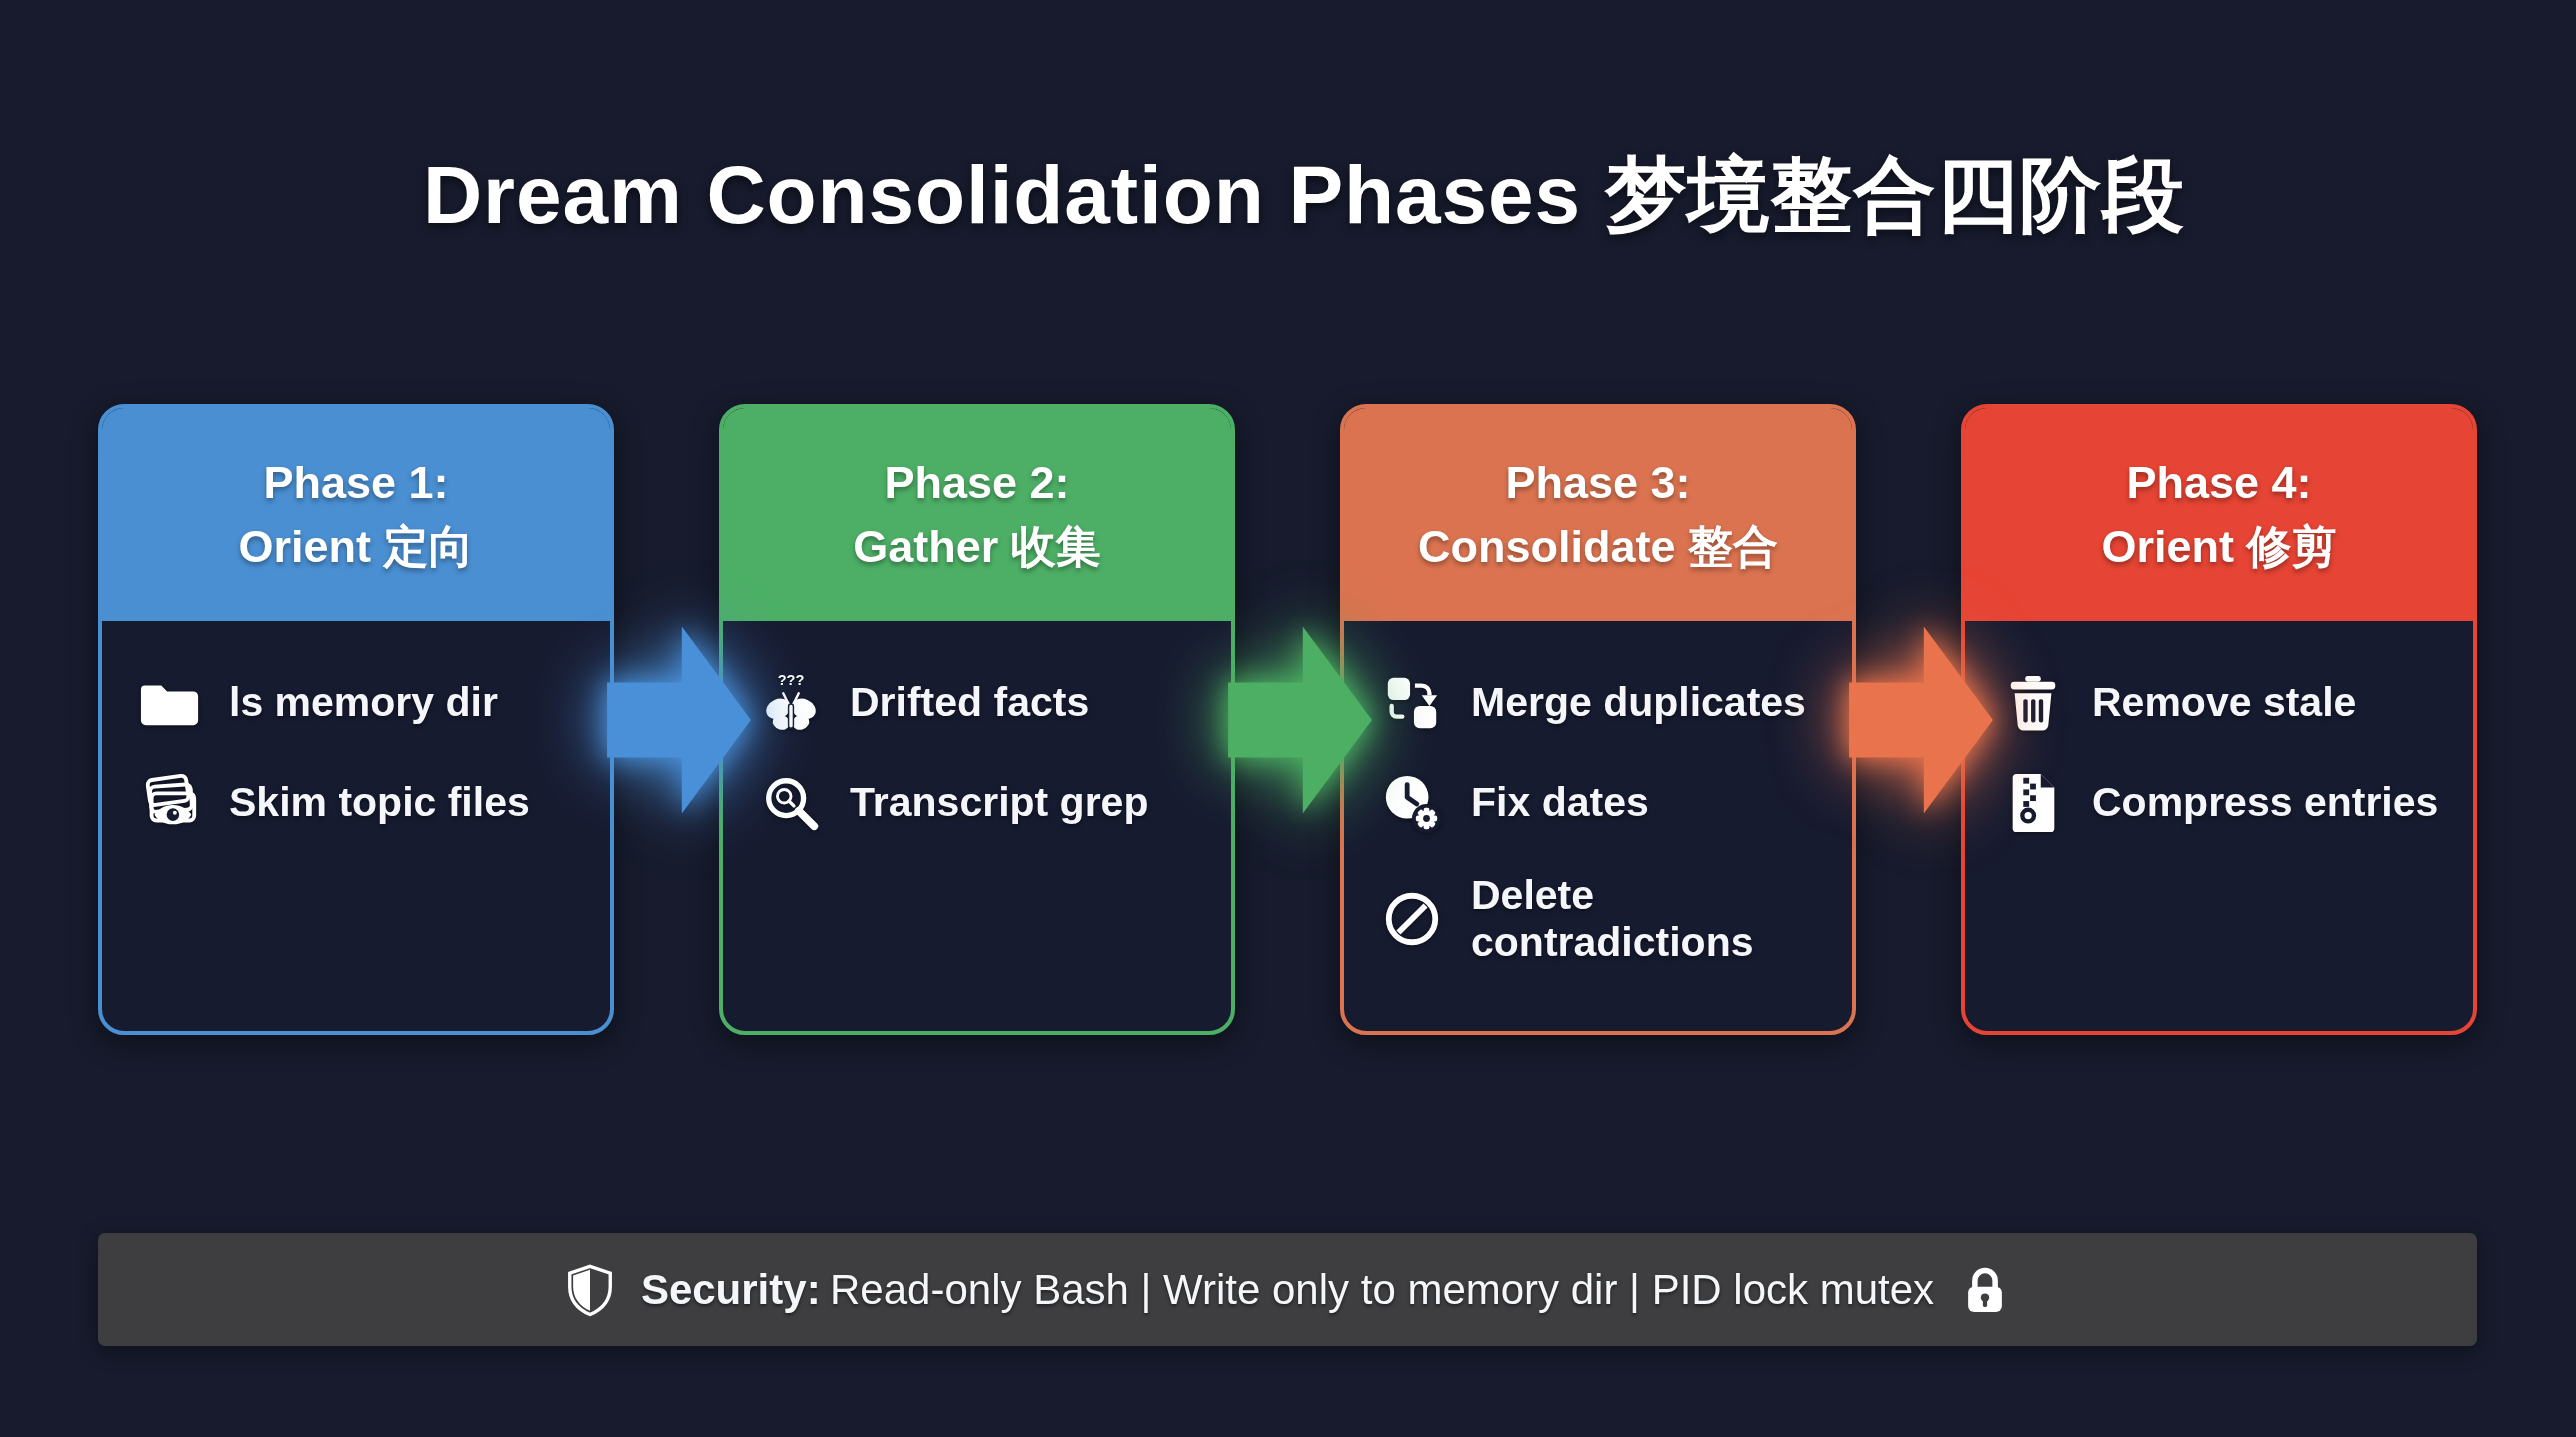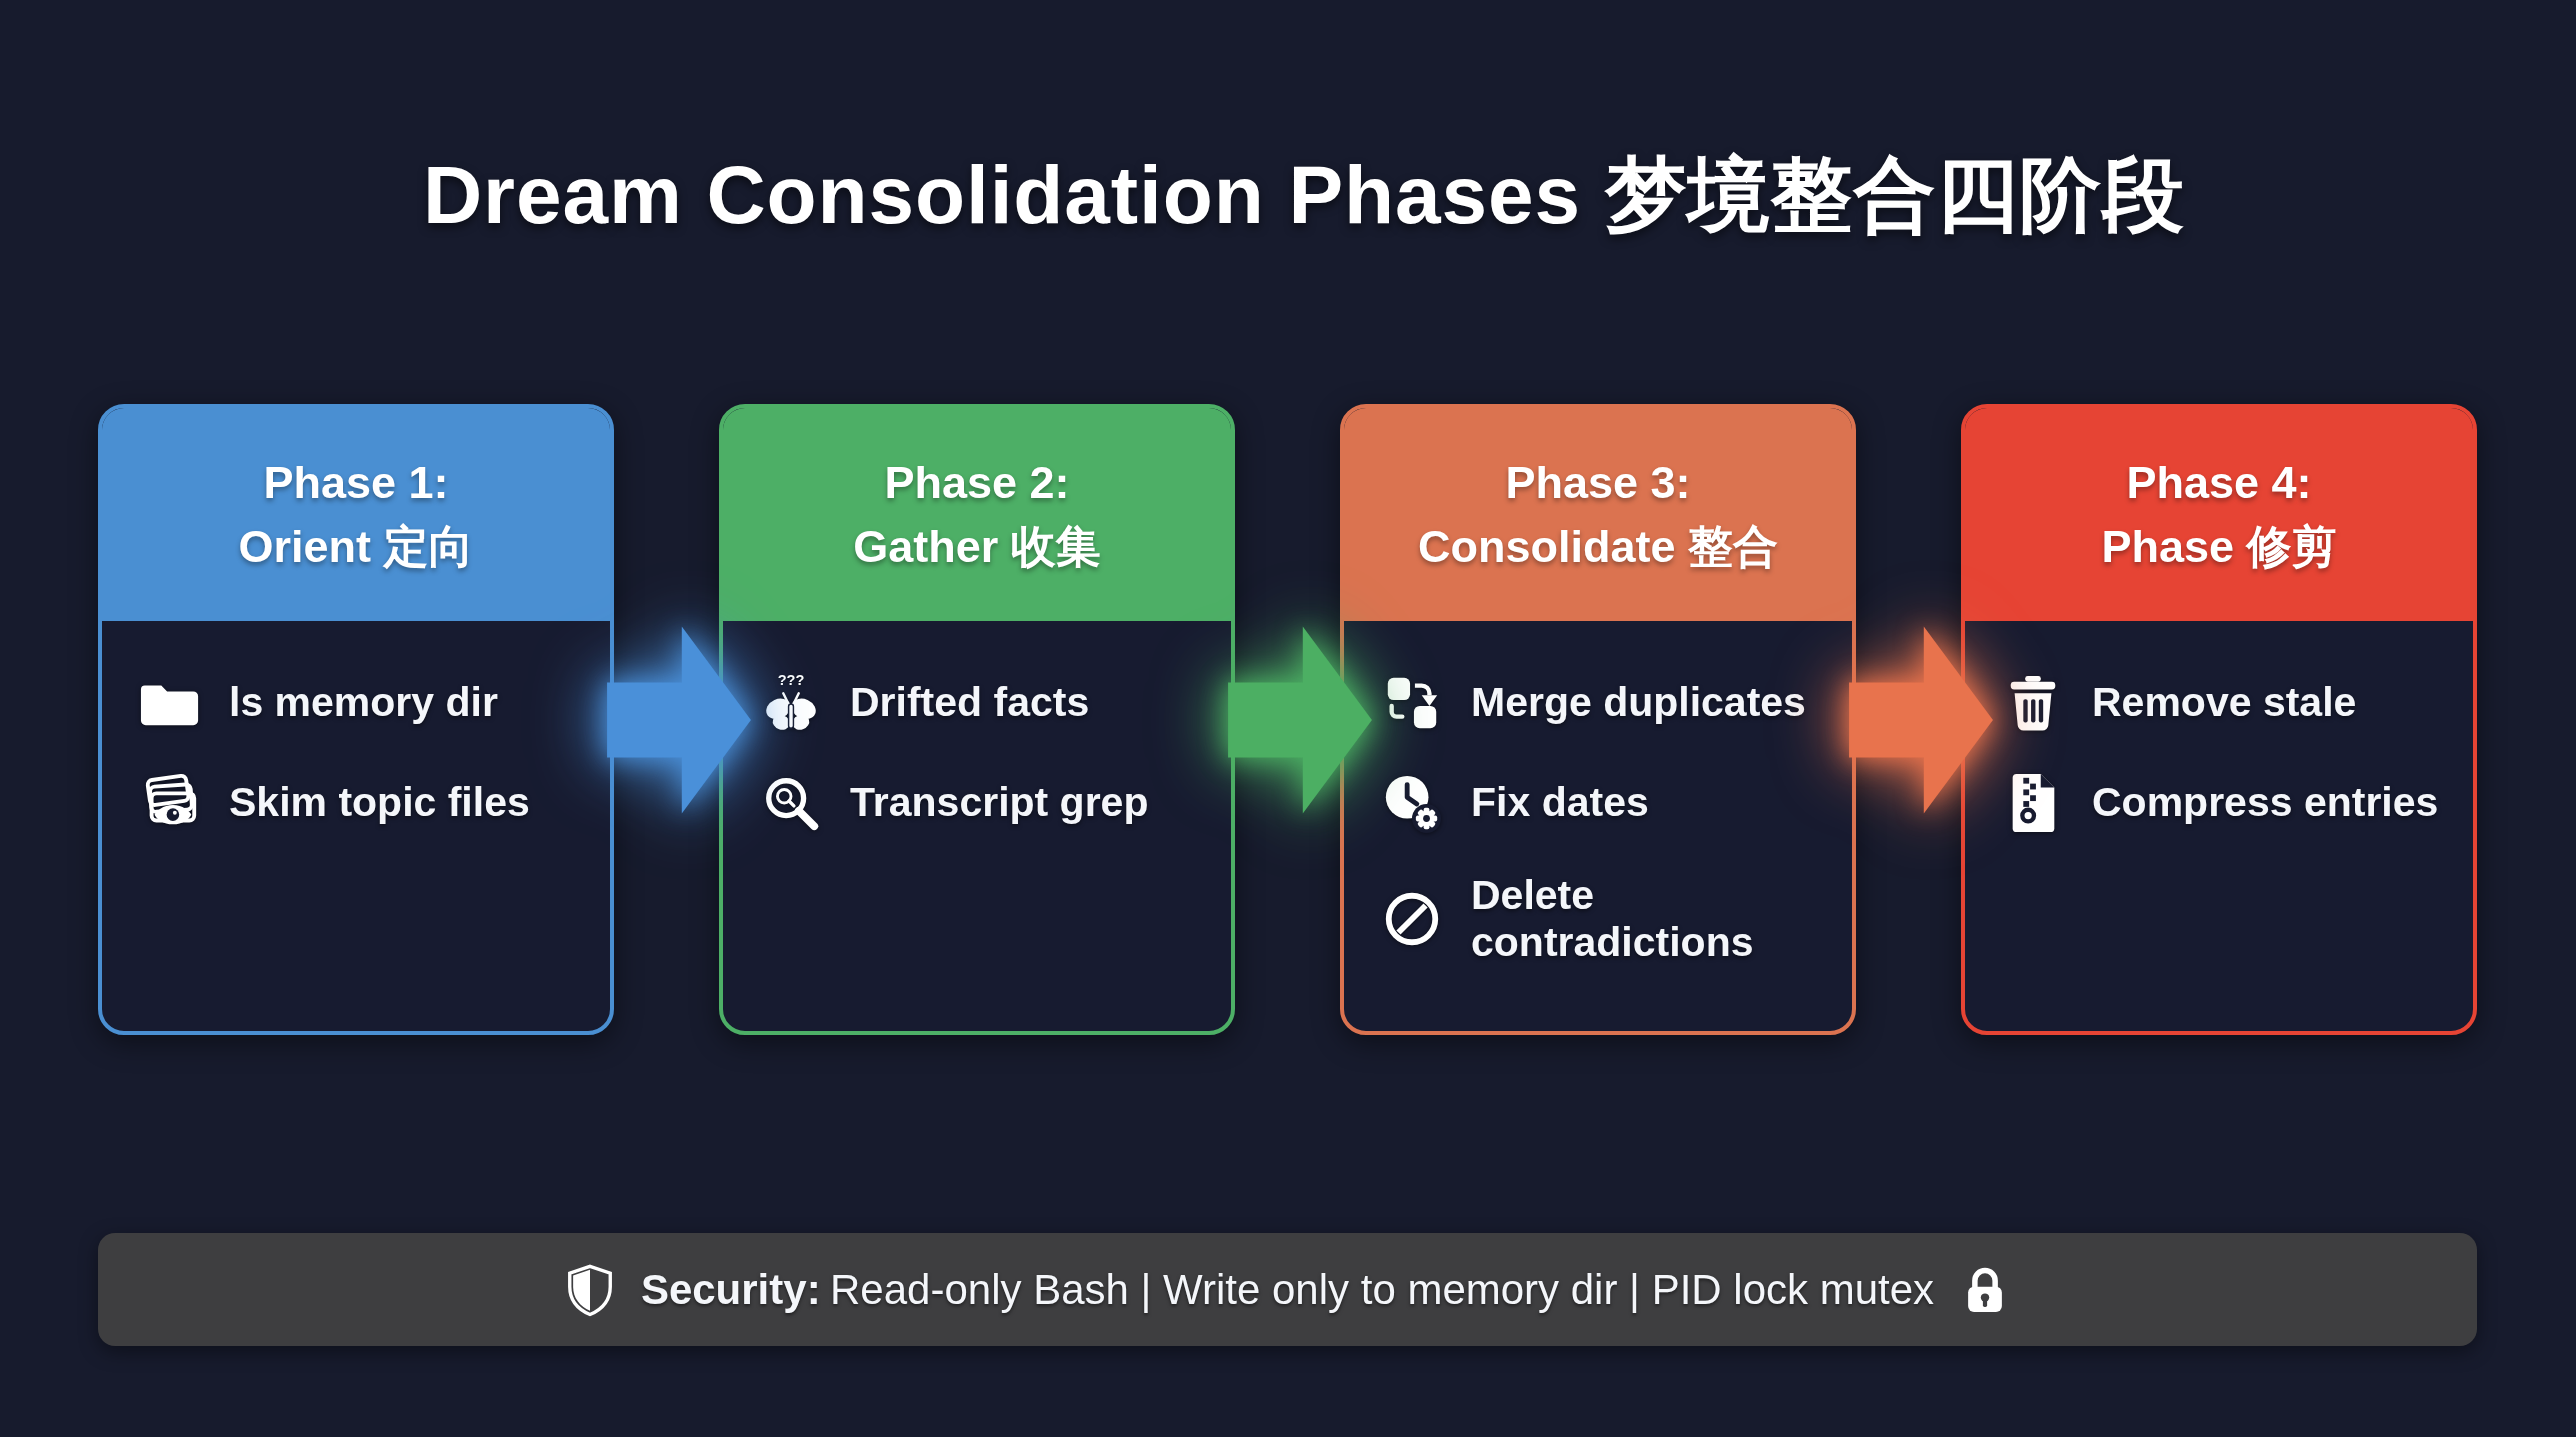--- a/index.html
+++ b/index.html
@@ -45,21 +45,21 @@
     text-shadow:0 1.9px 4.7px rgba(0,0,0,.5);
   }
   .arrow-slot{flex:1;position:relative;}
   .arrow-slot svg{
     position:absolute;left:-7.5px;top:316px;transform:translateY(-50%);
     width:144px;height:228px;overflow:visible;z-index:3;
   }
   .arrow-shape{filter:drop-shadow(0 0 14px var(--ac)) drop-shadow(0 0 34px var(--ac));}
   .security-bar{
     position:absolute;left:98px;top:1233px;width:2379px;height:113px;
-    background:var(--bar,#3e3e40);border-radius:17px;
+    background:var(--bar,#3e3e40);border-radius:7px;
     display:flex;align-items:center;justify-content:center;gap:24px;
     box-shadow:0 5.6px 19px rgba(0,0,0,.4);
   }
   .security-bar .bar-icon{display:flex;align-items:center;justify-content:center;}
   .security-bar .bar-icon svg{width:54px;height:54px;}
   .sec-text{font-size:42px;color:#f4f6fa;text-shadow:0 1.9px 3.7px rgba(0,0,0,.5);white-space:nowrap;}
   .sec-text b{font-weight:bold;margin-right:9.4px;}
 </style>
 </head>
 <body>
@@ -188,21 +188,21 @@
         </div>
       </section>
       <div class="arrow-slot" style="--ac: #e8734d;">
         <svg viewBox="0 0 154 244">
           <polygon class="arrow-shape" points="0,82 80,82 80,22 154,122 80,222 80,162 0,162" fill="#e8734d"></polygon>
         </svg>
       </div>
       <section class="card" style="--c: #e64434;">
         <header class="card-header">
           <div>Phase 4:</div>
-          <div>Phase 修剪</div>
+          <div>Orient 修剪</div>
         </header>
         <div class="card-body">
           <div class="item">
             <span class="icon">
               <svg viewBox="0 0 64 64">
                 <rect x="24" y="4" width="16" height="6" rx="2.5" fill="#fff"></rect>
                 <rect x="9" y="10" width="46" height="8" rx="3.5" fill="#fff"></rect>
                 <path fill="#fff" d="M13 22h38l-3.2 33a6 6 0 0 1-6 5.5H22.2a6 6 0 0 1-6-5.5z"></path>
                 <rect x="22" y="28" width="4.5" height="24" rx="2" fill="#171b30"></rect>
                 <rect x="30" y="28" width="4.5" height="24" rx="2" fill="#171b30"></rect>

